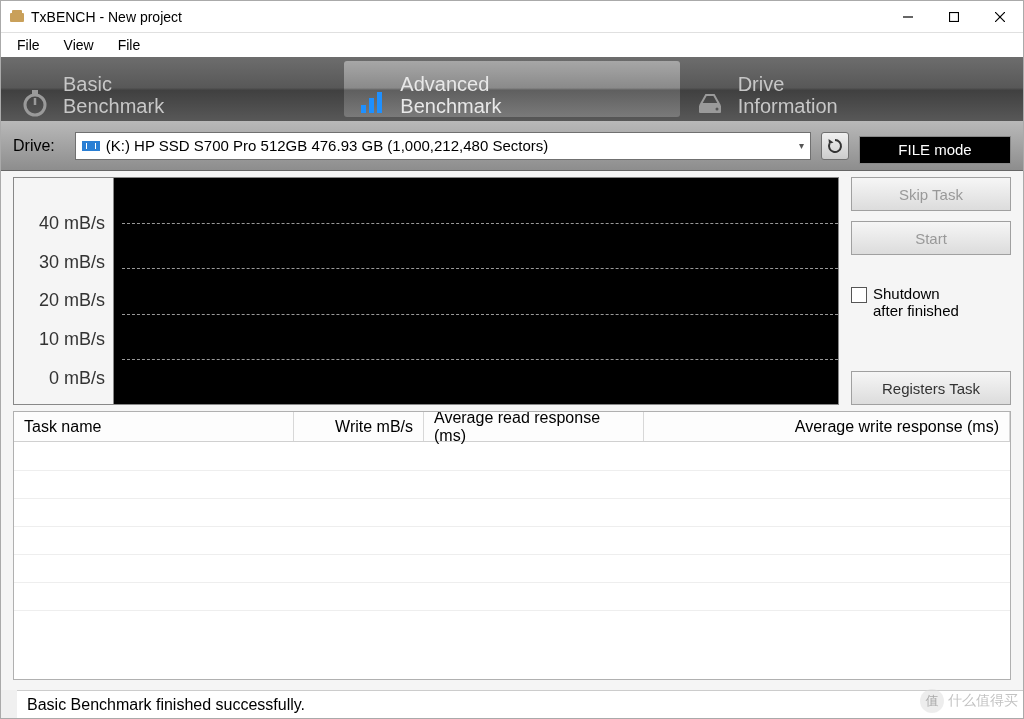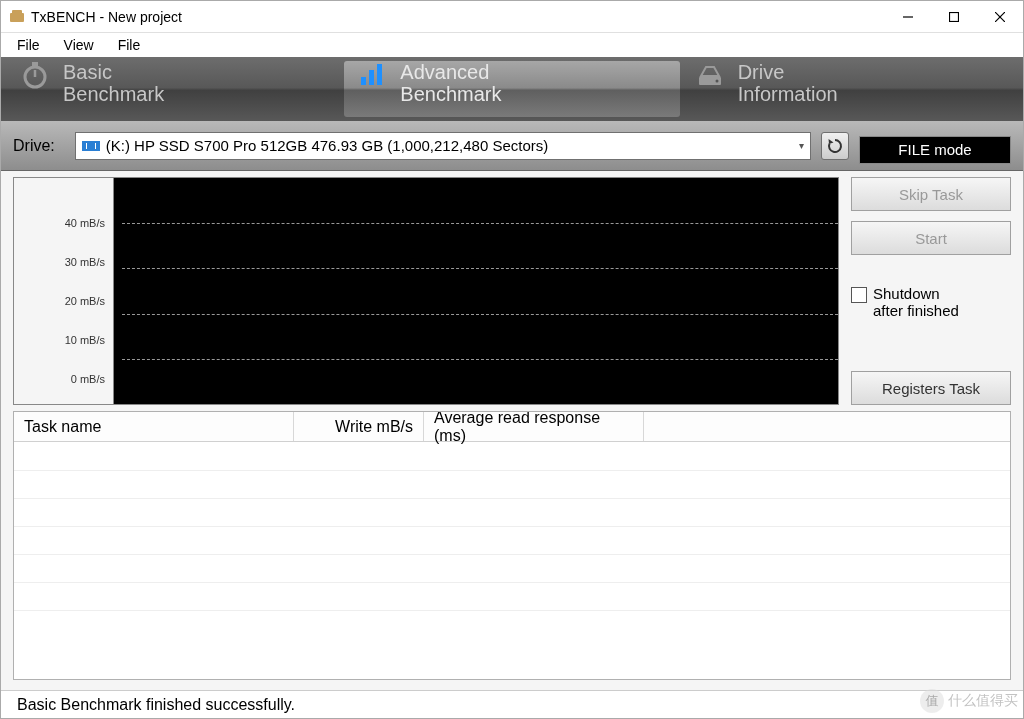--- a/index.html
+++ b/index.html
@@ -41,21 +41,21 @@
   background: linear-gradient(to bottom, #6d6d6d 0%, #585858 48%, #404040 52%, #585858 100%);
   display: flex;
   align-items: center;
   padding: 0 6px;
   gap: 2px;
 }
 .tab {
   height: 56px;
   flex: 1;
   display: flex;
-  align-items: flex-start;
+  align-items: flex-end;
   padding: 0 20px 0 14px;
   color: #c7c7c7;
   font-size: 20px;
   line-height: 22px;
   gap: 14px;
   border-radius: 3px;
 }
 .tab.selected {
   background: linear-gradient(to bottom, #a7a7a7 0%, #8a8a8a 48%, #5f5f5f 52%, #7a7a7a 100%);
   color: #e8e8e8;
@@ -120,21 +120,21 @@
 }
 .yaxis {
   width: 100px;
   background: #f5f5f5;
   border-right: 1px solid #888;
   display: flex;
   flex-direction: column;
   justify-content: space-around;
   align-items: flex-end;
   padding: 26px 8px 6px 4px;
-  font-size: 11px;
+  font-size: 18px;
   color: #333;
 }
 .plot {
   flex: 1;
   position: relative;
 }
 .gridline {
   position: absolute;
   left: 8px; right: 0;
   border-top: 1px dashed #999;
@@ -181,22 +181,23 @@
 .th.r { justify-content: flex-end; }
 .tbody { height: calc(100% - 30px); position: relative; }
 .row-line { position: absolute; left:0; right:0; border-top: 1px solid #eee; }
 
 .statusbar {
   height: 28px;
   border-top: 1px solid #ccc;
   background: #fff;
   display: flex;
   align-items: center;
-  padding: 0 16px;
+  padding: 0 10px;
   font-size: 16px;
+  margin-left: 16px;
 }
 .watermark {
   position: absolute;
   right: 6px; bottom: 6px;
   opacity: 0.5;
   font-size: 14px;
   color: #888;
   display: flex;
   align-items: center;
   gap: 4px;
@@ -317,20 +318,21 @@
       <div style="flex:1"></div>
       <div class="btn">Registers Task</div>
     </div>
   </div>
 
   <div class="table">
     <div class="thead">
       <div class="th" style="width:280px">Task name</div>
       <div class="th r" style="width:130px">Write mB/s</div>
       <div class="th r" style="width:220px">Average read response (ms)</div>
+      <div class="th r" style="flex:1">Average write response (ms)</div>
     </div>
     <div class="tbody">
       <div class="row-line" style="top:28px"></div>
       <div class="row-line" style="top:56px"></div>
       <div class="row-line" style="top:84px"></div>
       <div class="row-line" style="top:112px"></div>
       <div class="row-line" style="top:140px"></div>
       <div class="row-line" style="top:168px"></div>
     </div>
   </div>

